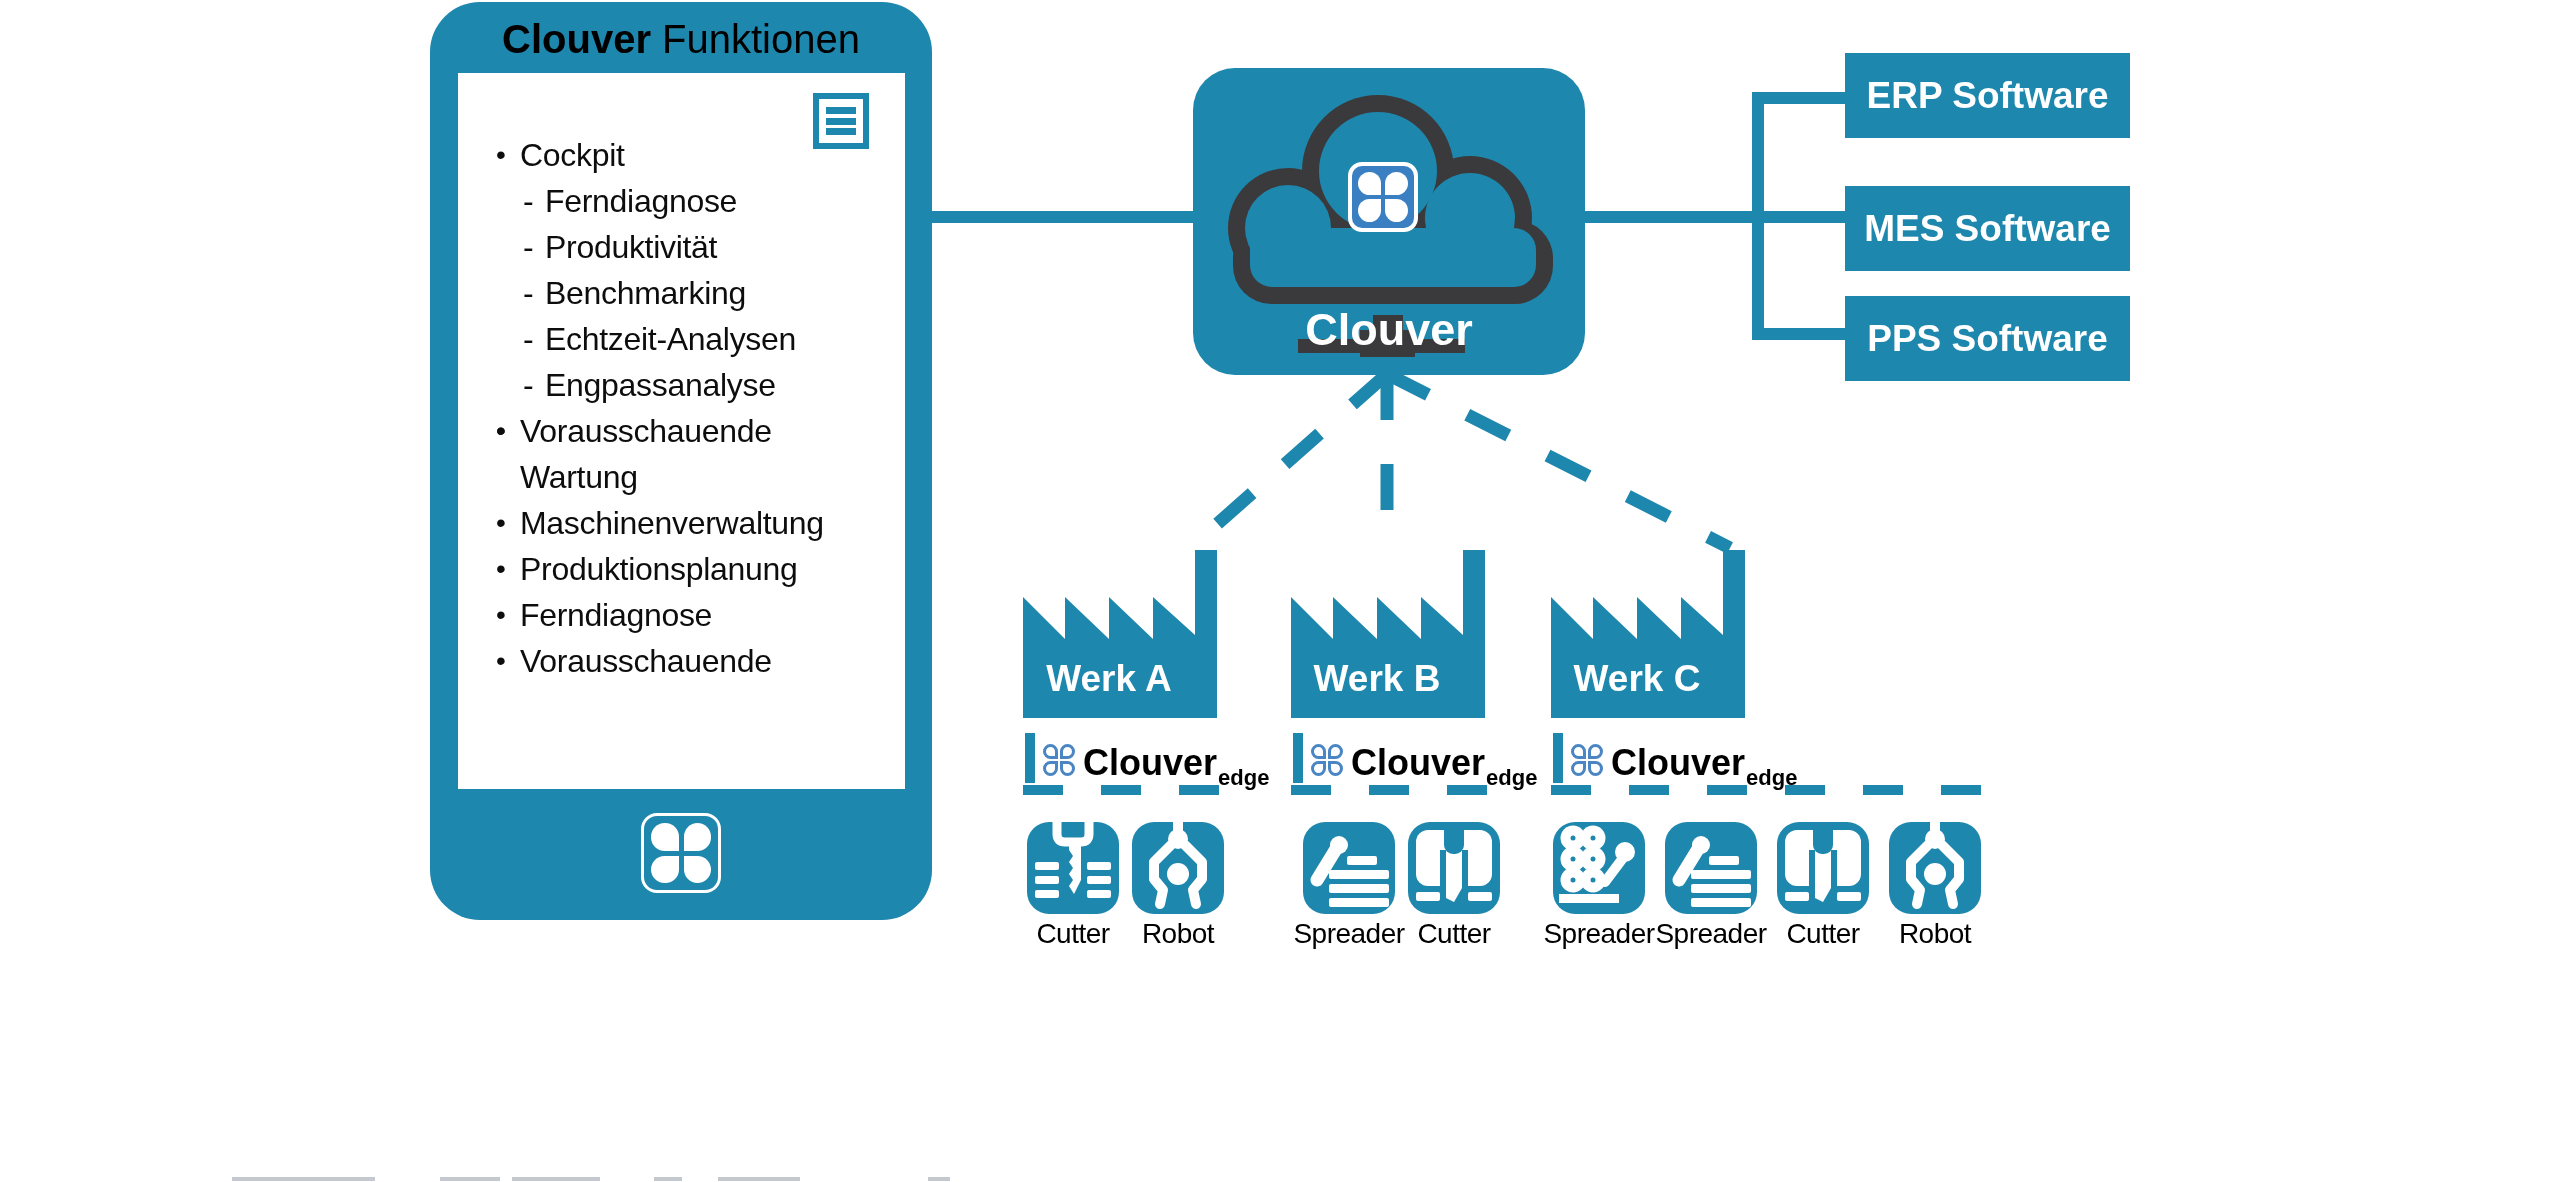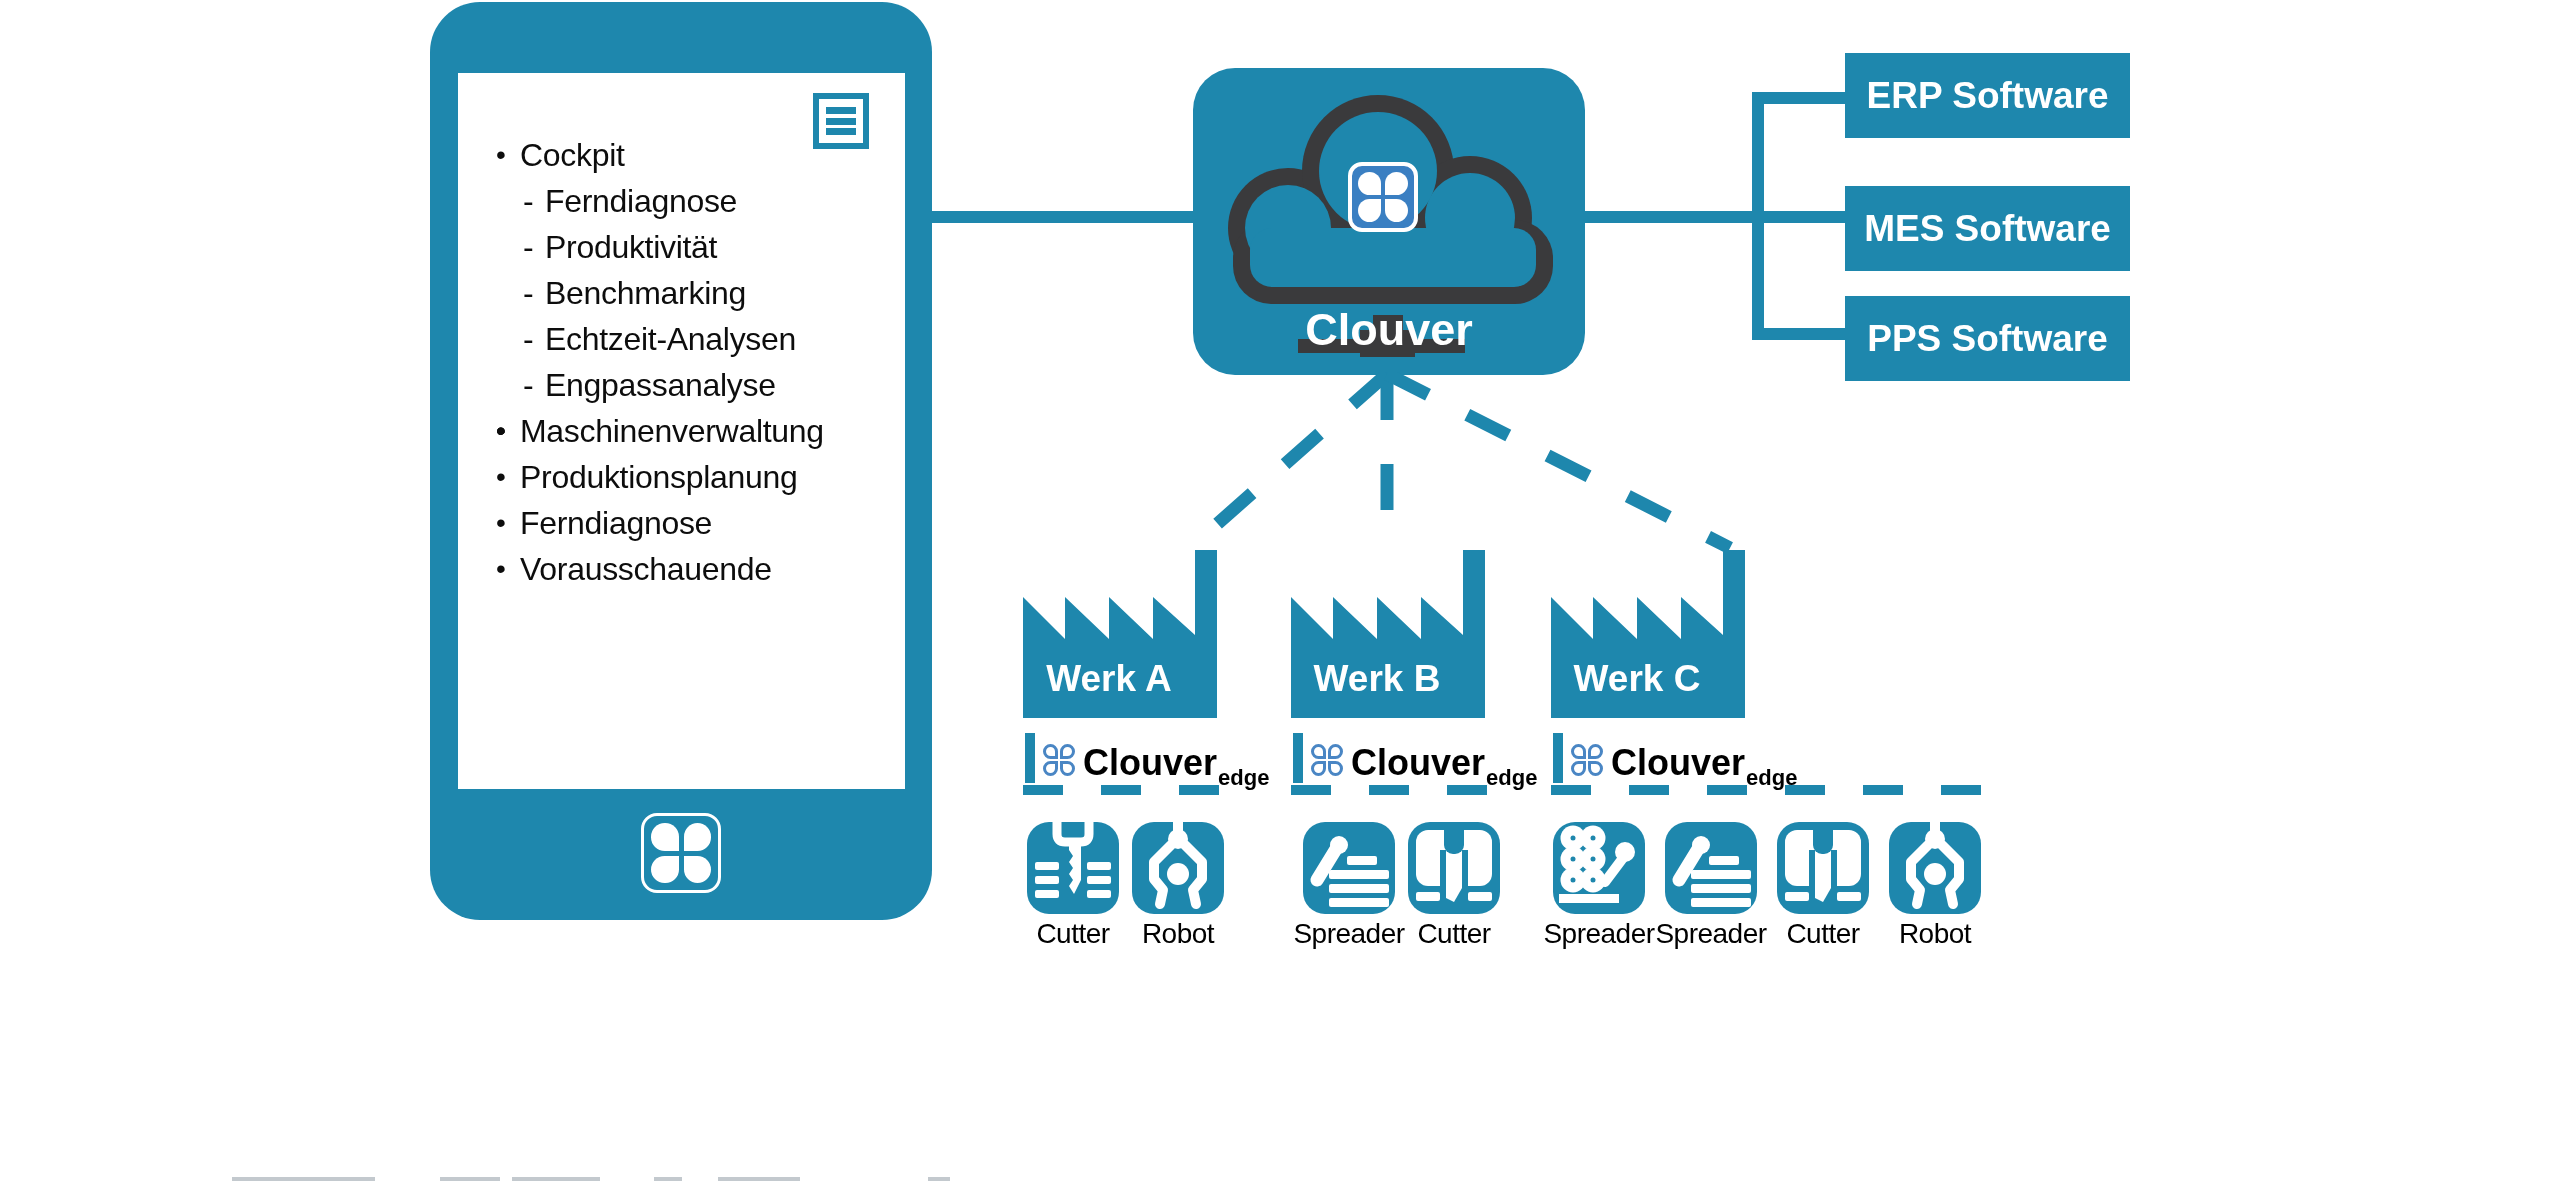--- a/index.html
+++ b/index.html
@@ -64,35 +64,36 @@
   .machine-label{width:116px;text-align:center;font-size:28px;letter-spacing:-0.5px;color:#000}
 
   .ghost{background:#c3c9ce;height:4px;top:1177px}
 </style>
 </head>
 <body>
 
 <div id="canvas">
 
   <div class="abs phone">
+    <div class="abs phone-title"><b>Clouver</b><span> Funktionen</span></div>
     <div class="abs phone-screen">
       <div class="abs menu-btn">
           <i></i>
           <i></i>
           <i></i>
         </div>
       <ul class="fn-list" id="fn-list">
           <li class="l1"><span class="mk">•</span><span>Cockpit</span></li>
           <li class="l2"><span class="mk">-</span><span>Ferndiagnose</span></li>
           <li class="l2"><span class="mk">-</span><span>Produktivität</span></li>
           <li class="l2"><span class="mk">-</span><span>Benchmarking</span></li>
           <li class="l2"><span class="mk">-</span><span>Echtzeit-Analysen</span></li>
           <li class="l2"><span class="mk">-</span><span>Engpassanalyse</span></li>
           <li class="l1"><span class="mk">•</span></li>
-          <li class="l1"><span class="mk">•</span></li>
+          <li class="l1"><span class="mk">•</span><span>Vorausschauende Wartung</span></li>
           <li class="l1"><span class="mk">•</span><span>Maschinenverwaltung</span></li>
           <li class="l1"><span class="mk">•</span><span>Produktionsplanung</span></li>
           <li class="l1"><span class="mk">•</span><span>Ferndiagnose</span></li>
           <li class="l1"><span class="mk">•</span><span>Vorausschauende</span></li>
         </ul>
     </div>
     <div class="abs phone-home" id="phone-home">
         <div class="petals" style="gap:5px">
           <span class="p-tl" style="background:#fff"></span>
           <span class="p-tr" style="background:#fff"></span>

